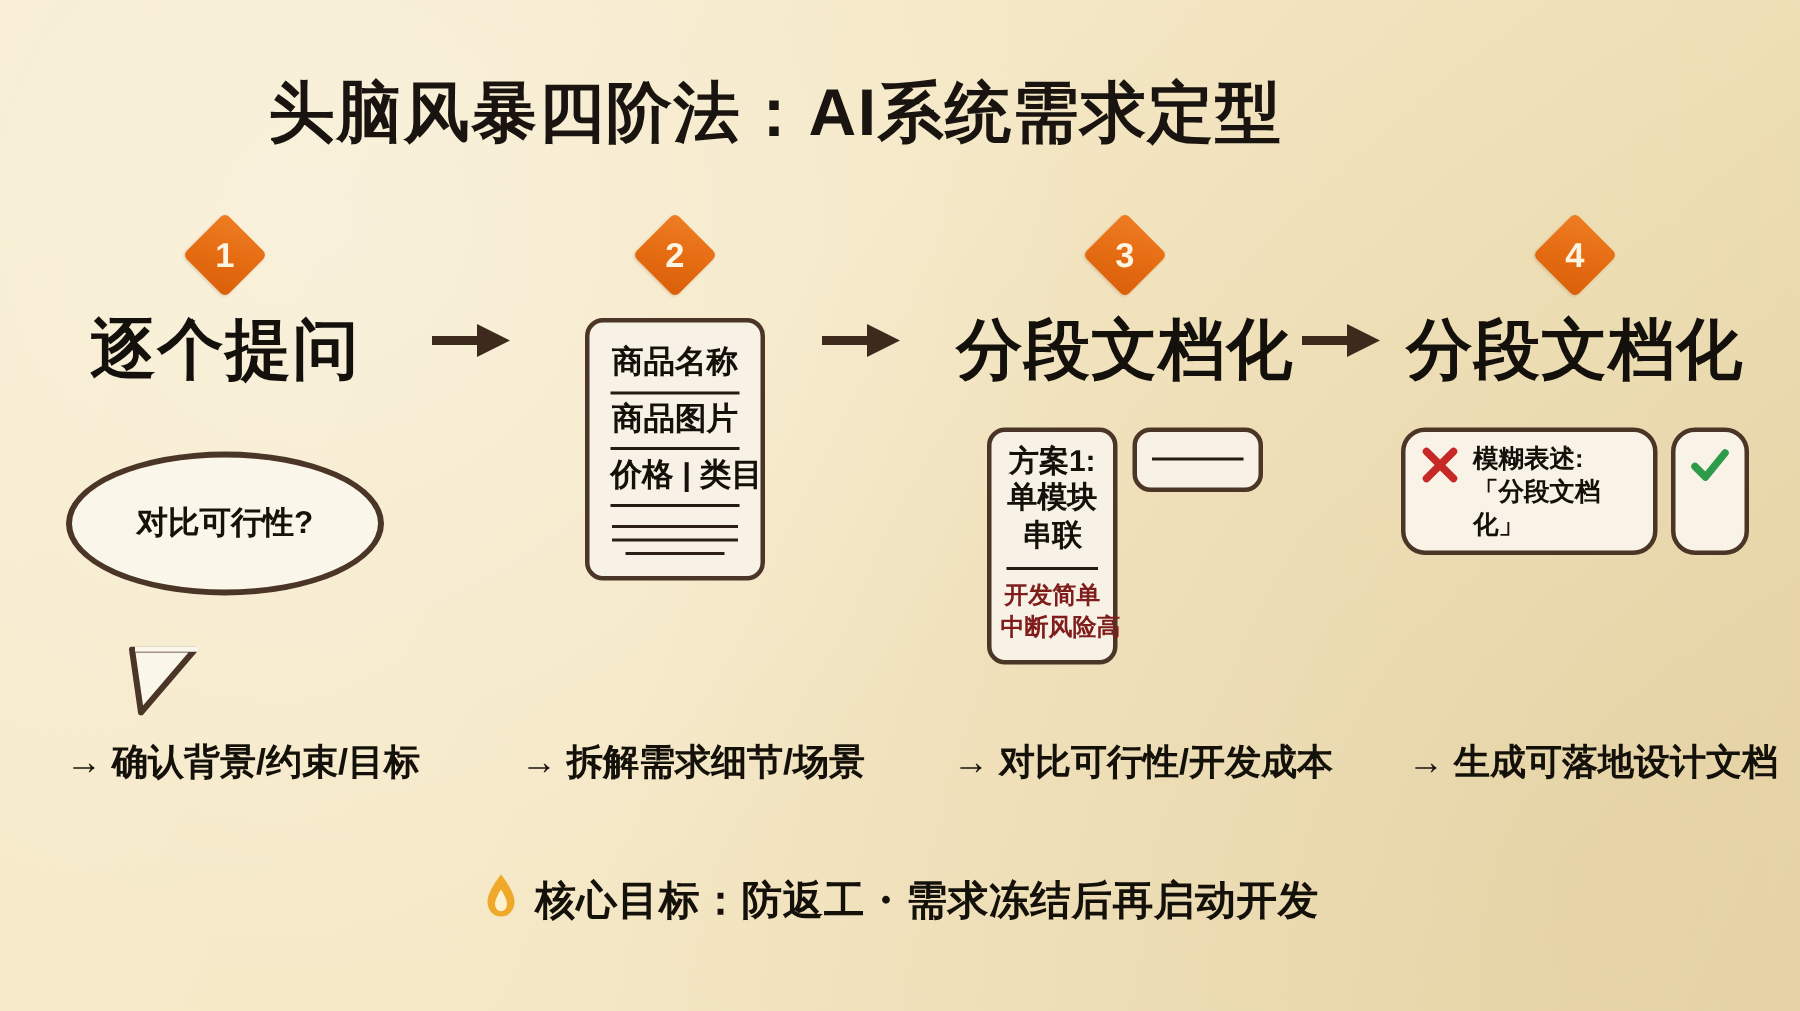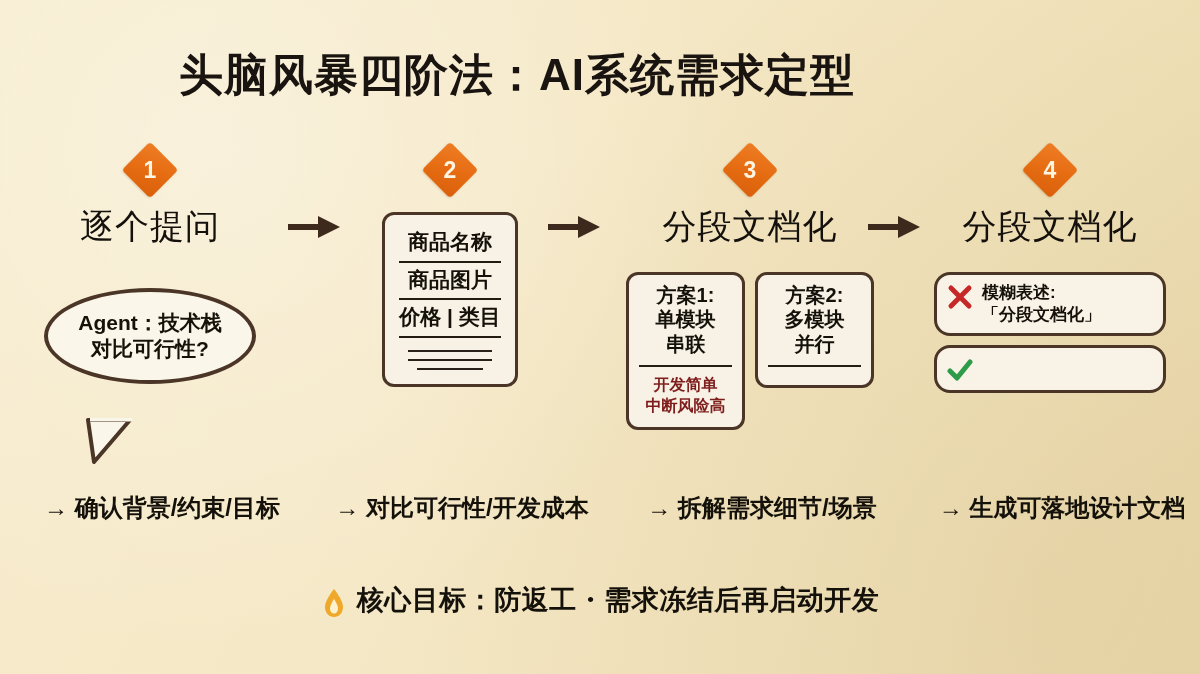--- a/index.html
+++ b/index.html
@@ -79,22 +79,22 @@
   .badge-num {
     transform: rotate(-45deg);
     color: #fdf4e2;
     font-size: 23px;
     font-weight: 700;
     line-height: 1;
   }
 
   .step-title {
     margin-top: 14px;
-    font-size: 34px;
-    font-weight: 400;
+    font-size: 44px;
+    font-weight: 700;
     color: #14100c;
     letter-spacing: 1px;
     white-space: nowrap;
   }
 
   .panel {
     margin-top: 22px;
     position: relative;
     display: flex;
     align-items: flex-start;
@@ -136,21 +136,21 @@
   }
   .bubble-tail svg { display: block; }
 
   
   .card {
     background: #f7f2e5;
     border: 3px solid #4a3526;
     border-radius: 12px;
     box-sizing: border-box;
     padding: 10px 14px 14px;
-    width: 136px;
+    width: 120px;
   }
   .card-line {
     font-size: 21px;
     font-weight: 700;
     color: #15100a;
     text-align: center;
     line-height: 1.32;
     padding: 3px 0 5px;
     white-space: nowrap;
   }
@@ -177,21 +177,21 @@
   .options {
     display: flex;
     gap: 10px;
     align-items: flex-start;
   }
   .option {
     background: #f7f2e5;
     border: 3px solid #4a3526;
     border-radius: 12px;
     box-sizing: border-box;
-    width: 119px;
+    width: 87px;
     padding: 8px 6px 10px;
     text-align: center;
   }
   .option-head {
     font-size: 20px;
     font-weight: 700;
     color: #14100a;
     line-height: 1.22;
   }
   .option-div {
@@ -203,21 +203,21 @@
     font-size: 16px;
     font-weight: 700;
     color: #7f1d1d;
     line-height: 1.3;
     white-space: nowrap;
   }
 
   
   .pills {
     display: flex;
-    flex-direction: column;
+    flex-direction: row;
     gap: 9px;
     width: 232px;
   }
   .pill {
     background: #f8f3e6;
     border: 3px solid #4a3526;
     border-radius: 16px;
     box-sizing: border-box;
     padding: 7px 10px;
     display: flex;
@@ -267,21 +267,21 @@
     white-space: nowrap;
   }
 
   
   .footer {
     position: absolute;
     top: 582px;
     left: 0;
     width: 1200px;
     display: flex;
-    align-items: flex-end;
+    align-items: flex-start;
     justify-content: center;
     gap: 10px;
     z-index: 4;
   }
   .footer-icon {
     width: 26px;
     height: 30px;
     flex: 0 0 auto;
   }
   .footer-text {
@@ -319,21 +319,20 @@
 
     <div class="col">
       <div class="badge">
         <span class="badge-num">1</span>
       </div>
       <div class="step-title">逐个提问</div>
       <div class="panel">
         <div class="bubble-wrap">
           <div class="bubble">
             <div class="bubble-text">
-              <div>Agent：技术栈</div>
               <div>对比可行性?</div>
             </div>
           </div>
           <div class="bubble-tail">
             <svg viewBox="0 0 60 46" width="60" height="46" aria-hidden="true">
               <path d="M10 2 L52 2 L16 44 Z" fill="#fbf6ea" stroke="#4a3526" stroke-width="4" stroke-linejoin="round"></path>
               <path d="M12 0 L54 0" stroke="#fbf6ea" stroke-width="7"></path>
             </svg>
           </div>
         </div>
@@ -373,25 +372,20 @@
               <div>串联</div>
             </div>
             <div class="option-div"></div>
             <div class="option-note">
               <div>开发简单</div>
               <div>中断风险高</div>
             </div>
           </div>
 
           <div class="option">
-            <div class="option-head">
-              <div>方案2:</div>
-              <div>多模块</div>
-              <div>并行</div>
-            </div>
             <div class="option-div"></div>
           </div>
 
         </div>
       </div>
     </div>
 
     <div class="col">
       <div class="badge">
         <span class="badge-num">4</span>
@@ -421,22 +415,22 @@
           </div>
 
         </div>
       </div>
     </div>
 
   </div>
 
   <div class="captions">
     <div class="caption">→ 确认背景/约束/目标</div>
+    <div class="caption">→ 拆解需求细节/场景</div>
     <div class="caption">→ 对比可行性/开发成本</div>
-    <div class="caption">→ 拆解需求细节/场景</div>
     <div class="caption">→ 生成可落地设计文档</div>
   </div>
 
   <div class="footer">
     <span class="footer-icon">
       <svg viewBox="0 0 26 30" width="26" height="30" aria-hidden="true">
         <path d="M13 1 C13 1 4 12 4 19 C4 25 8 29 13 29 C18 29 22 25 22 19 C22 12 13 1 13 1 Z" fill="#f0a82a"></path>
         <path d="M13 11 C13 11 9 17 9 20.5 C9 23.5 10.8 25.5 13 25.5 C15.2 25.5 17 23.5 17 20.5 C17 17 13 11 13 11 Z" fill="#fdf1cf"></path>
       </svg>
     </span>

